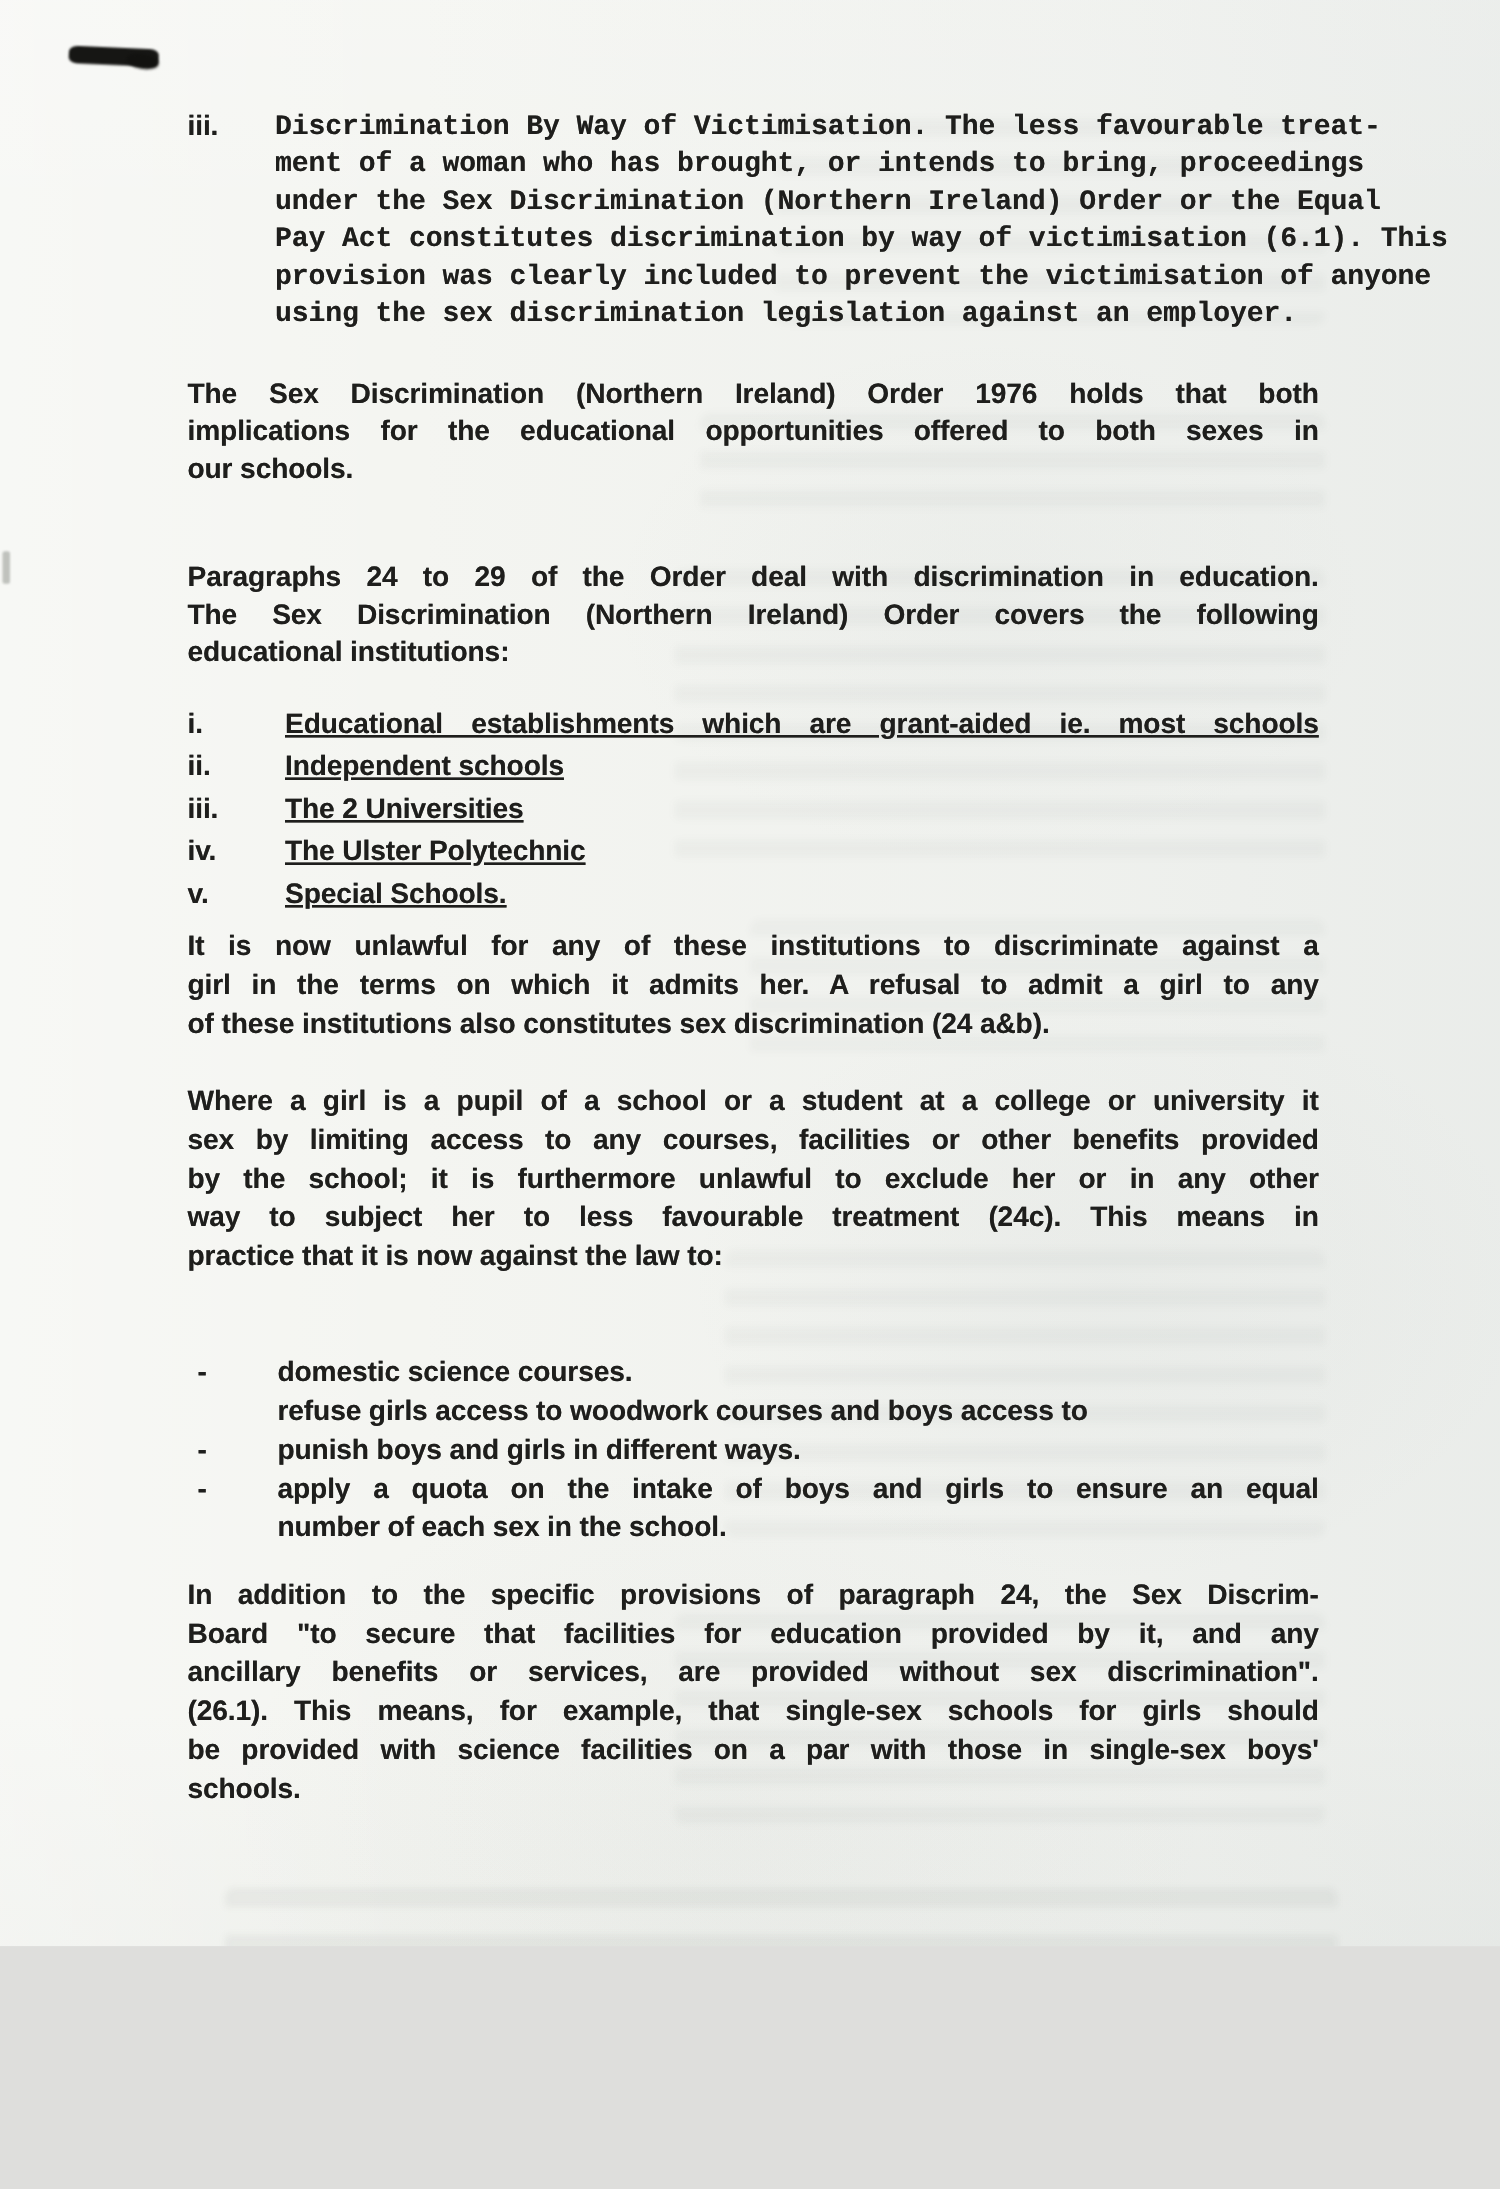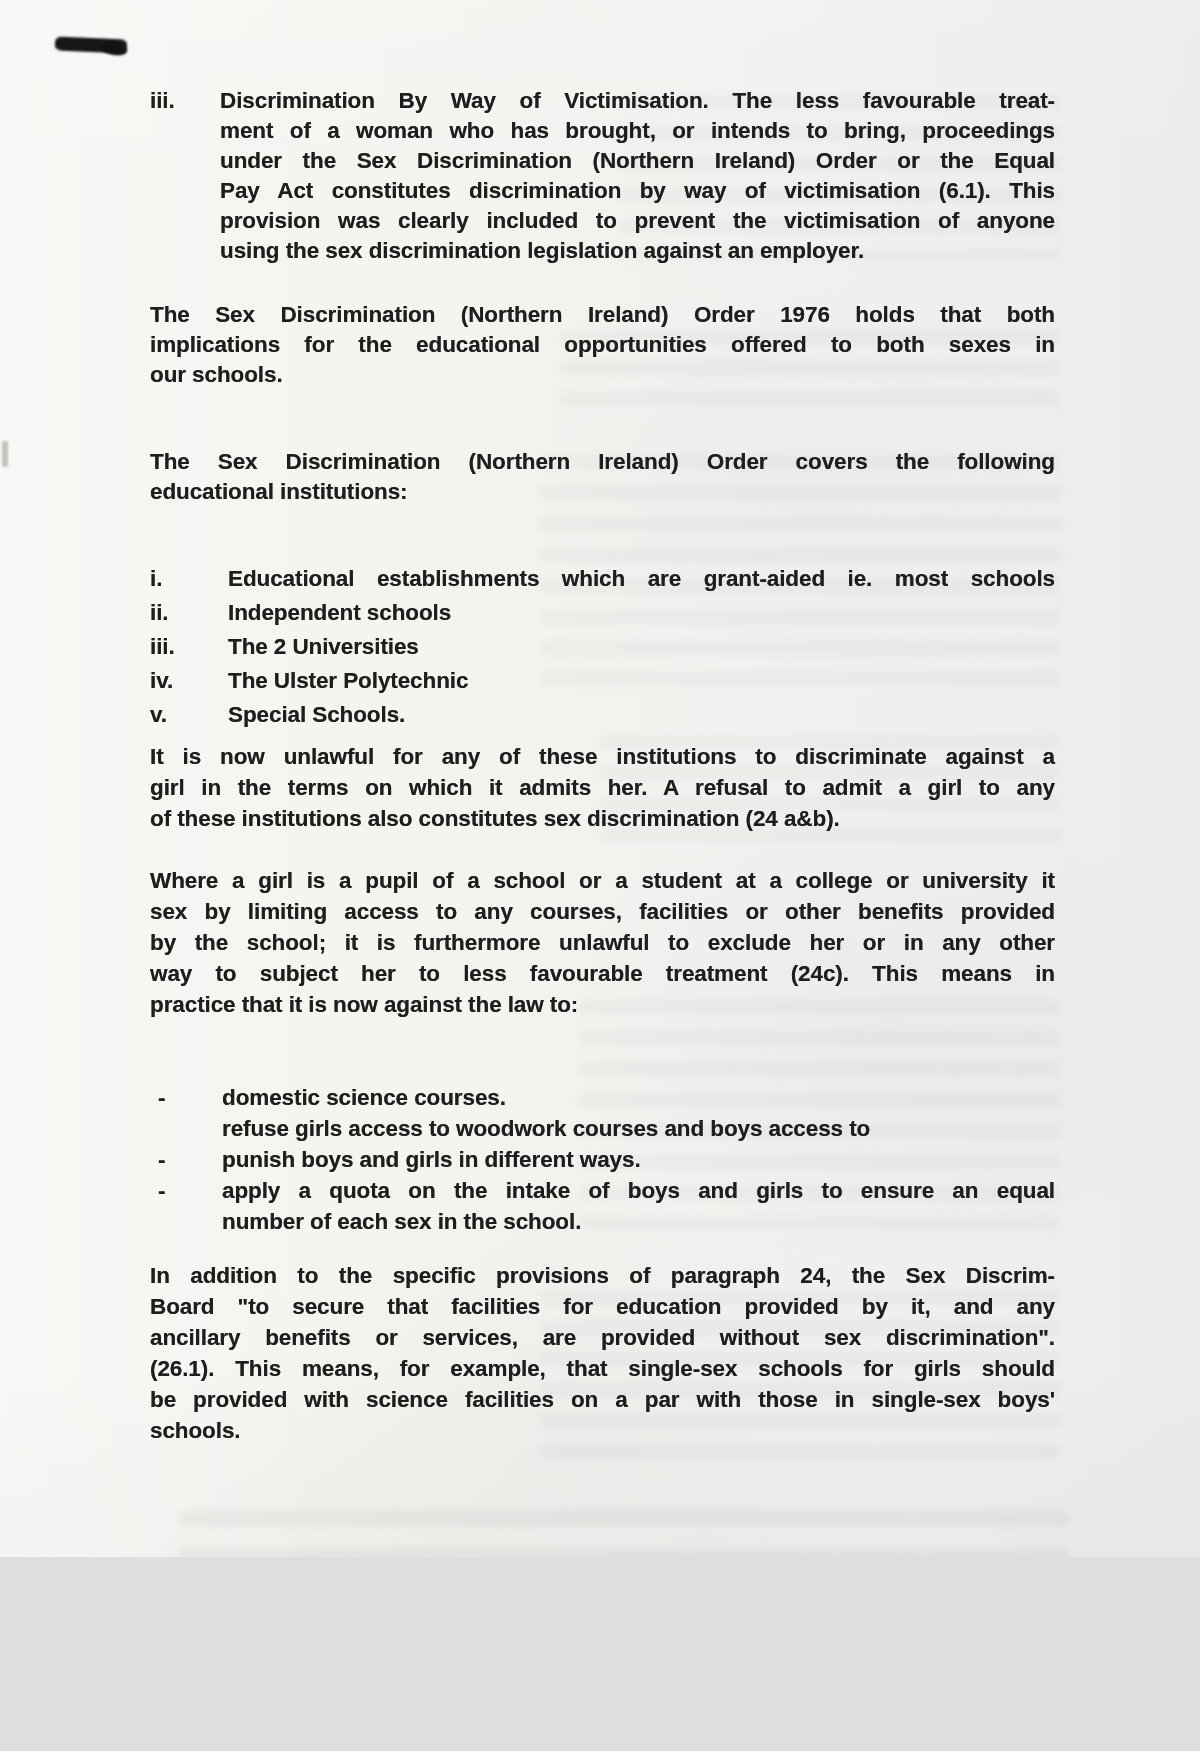--- a/index.html
+++ b/index.html
@@ -76,25 +76,25 @@
     position: absolute; left: 0; width: 905px;
     font-size: 22.5px; line-height: 30px;
     letter-spacing: -0.1px;
     text-shadow: 0 0 0.5px rgba(28,28,24,0.65);
   }
   .lh31 { line-height: 31px; }
   .jl { text-align: justify; text-align-last: justify; text-justify: inter-word; white-space: nowrap; }
   .ll { text-align: left; white-space: nowrap; }
 
   .marker { position: absolute; left: 0; top: 0; }
-  .hang-body { margin-left: 70px; }
+  .hang-body { margin-left: 70px; font-family: Liberation Mono, monospace; }
 
   .rlist { line-height: 34px; }
   .rlist .item { position: relative; }
-  .rlist .itext { margin-left: 78px; }
+  .rlist .itext { margin-left: 78px; text-decoration: underline; }
 
   .dlist { line-height: 31px; }
   .dlist .item { position: relative; }
   .dlist .marker { left: 8px; }
   .dlist .itext { margin-left: 72px; }
 
   .pagenum {
     position: absolute; left: 28px; top: 1697px;
     width: 1200px;
     text-align: center;
@@ -136,20 +136,21 @@
       </div>
     </section>
 
     <section class="blk" style="top:300px">
       <div class="jl">The Sex Discrimination (Northern Ireland) Order 1976 holds that both</div>
       <div class="jl">implications for the educational opportunities offered to both sexes in</div>
       <div class="ll">our schools.</div>
     </section>
 
     <section class="blk" style="top:447px">
+      <div class="jl">Paragraphs 24 to 29 of the Order deal with discrimination in education.</div>
       <div class="jl">The Sex Discrimination (Northern Ireland) Order covers the following</div>
       <div class="ll">educational institutions:</div>
     </section>
 
     <section class="blk rlist" style="top:562px">
       <div class="item">
         <span class="marker">i.</span>
         <div class="itext jl">Educational establishments which are grant-aided ie. most schools</div>
       </div>
       <div class="item">

